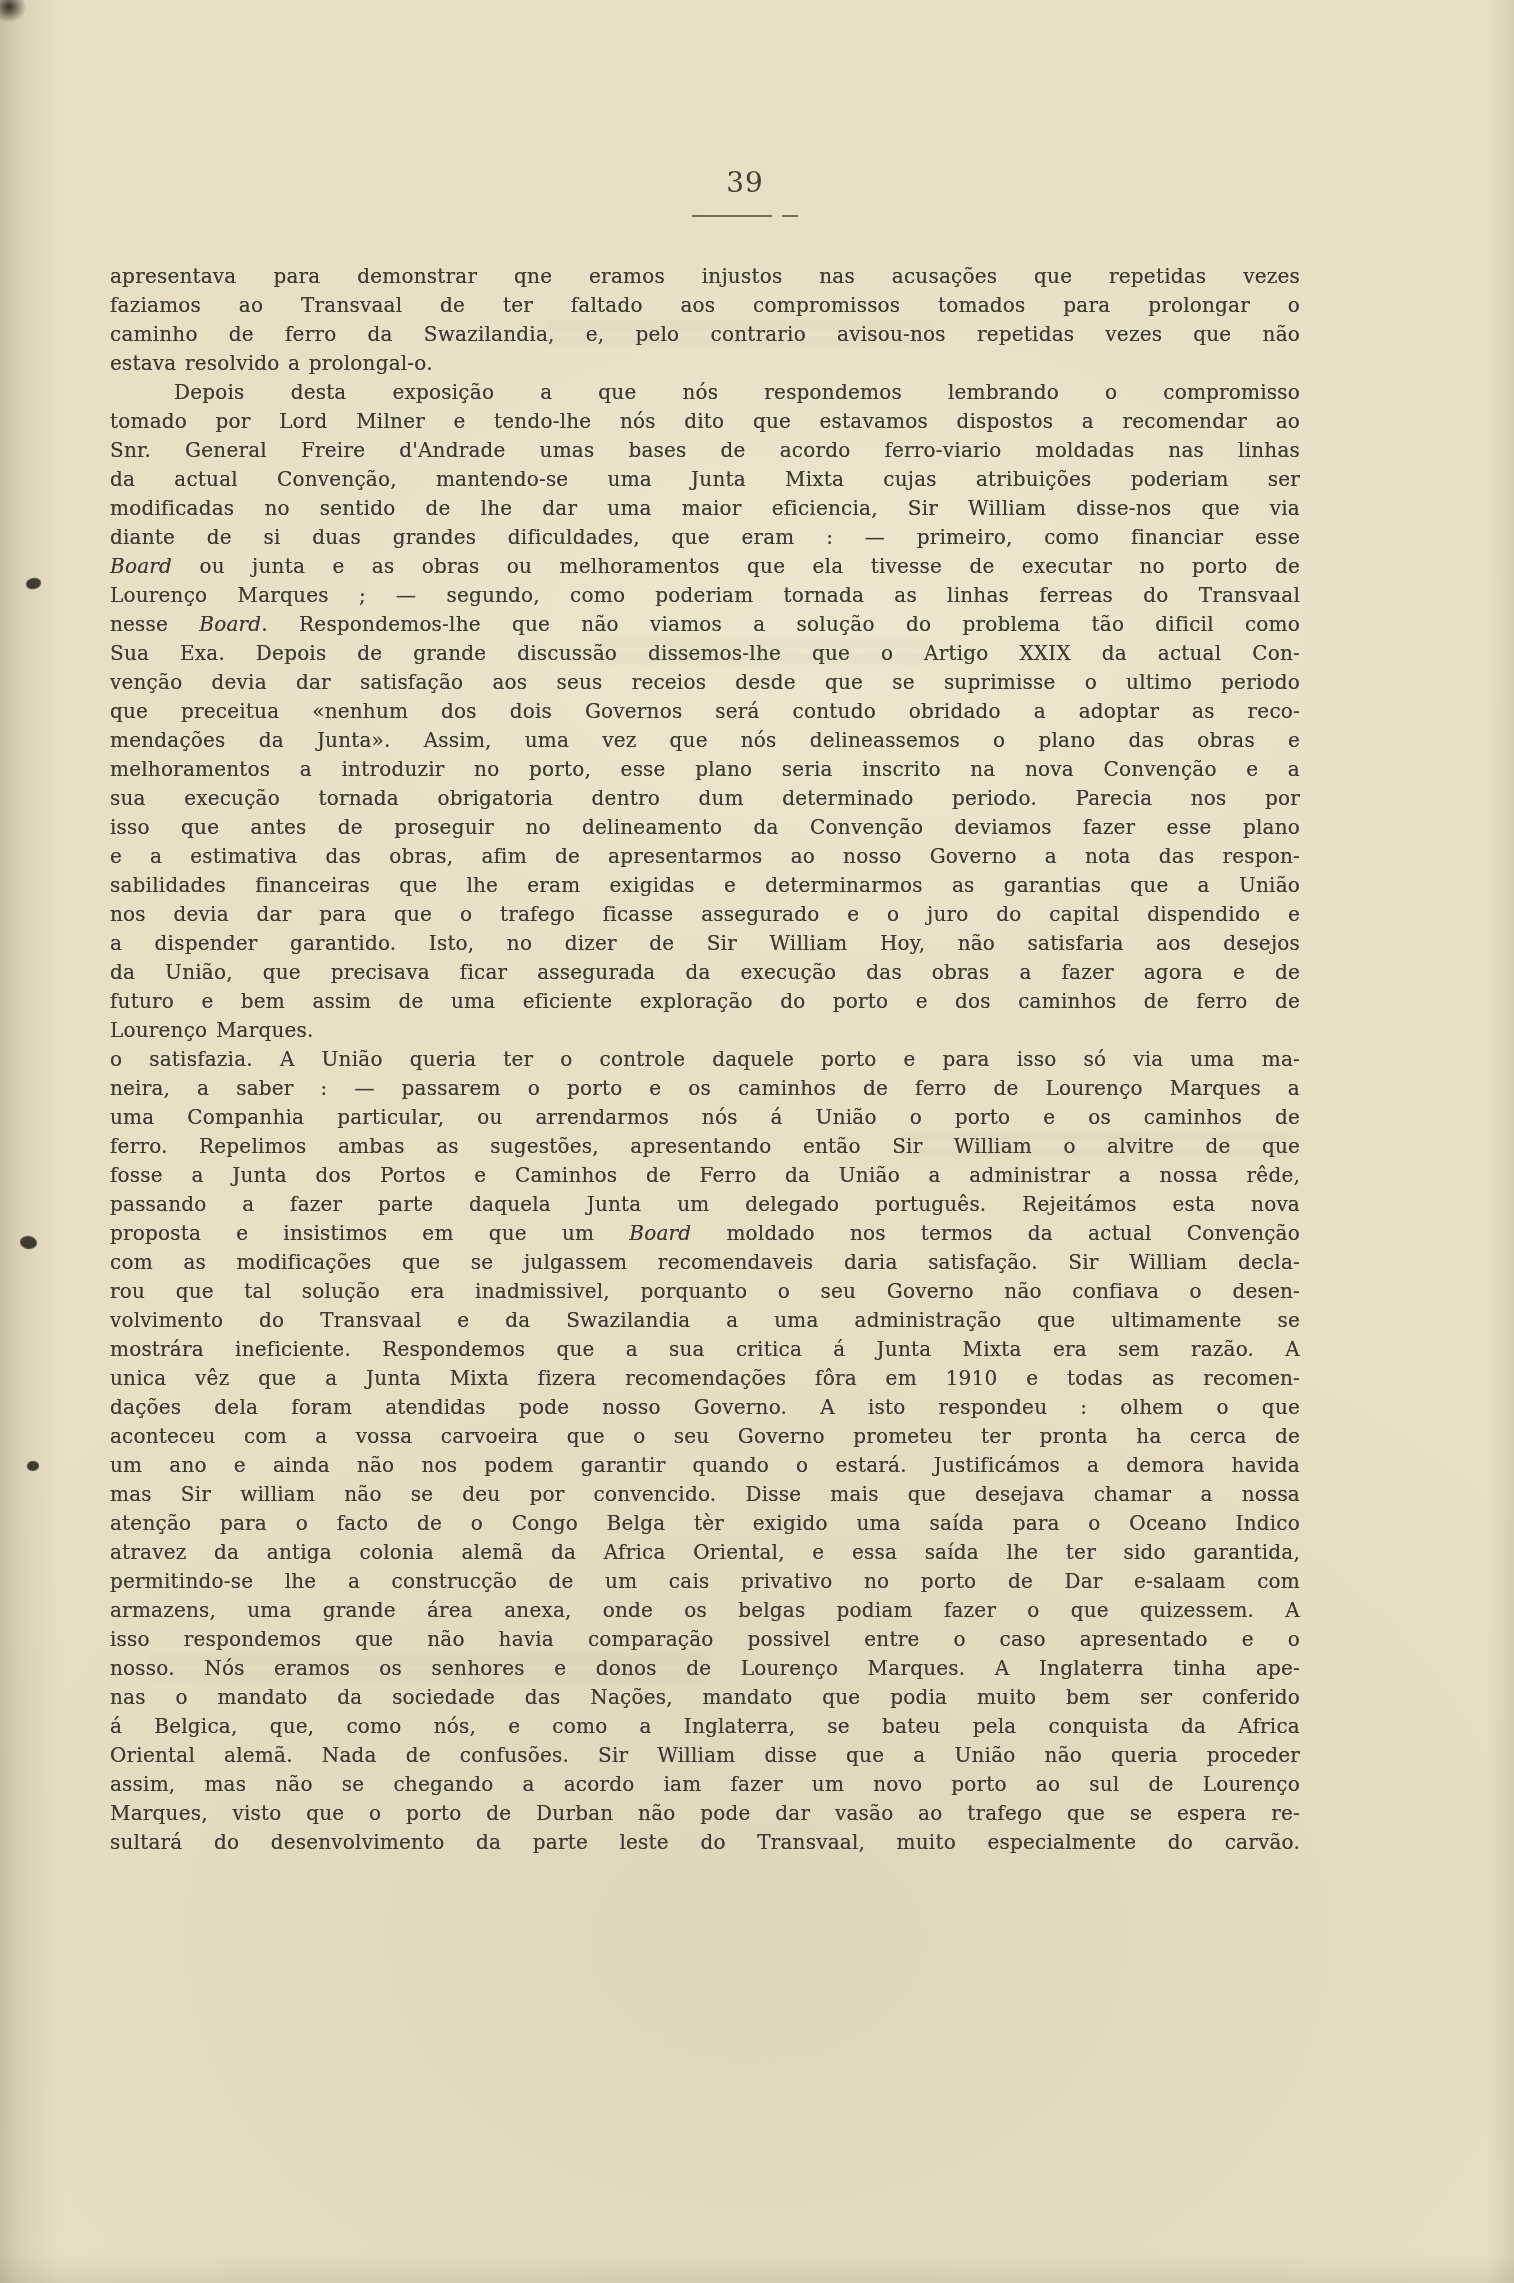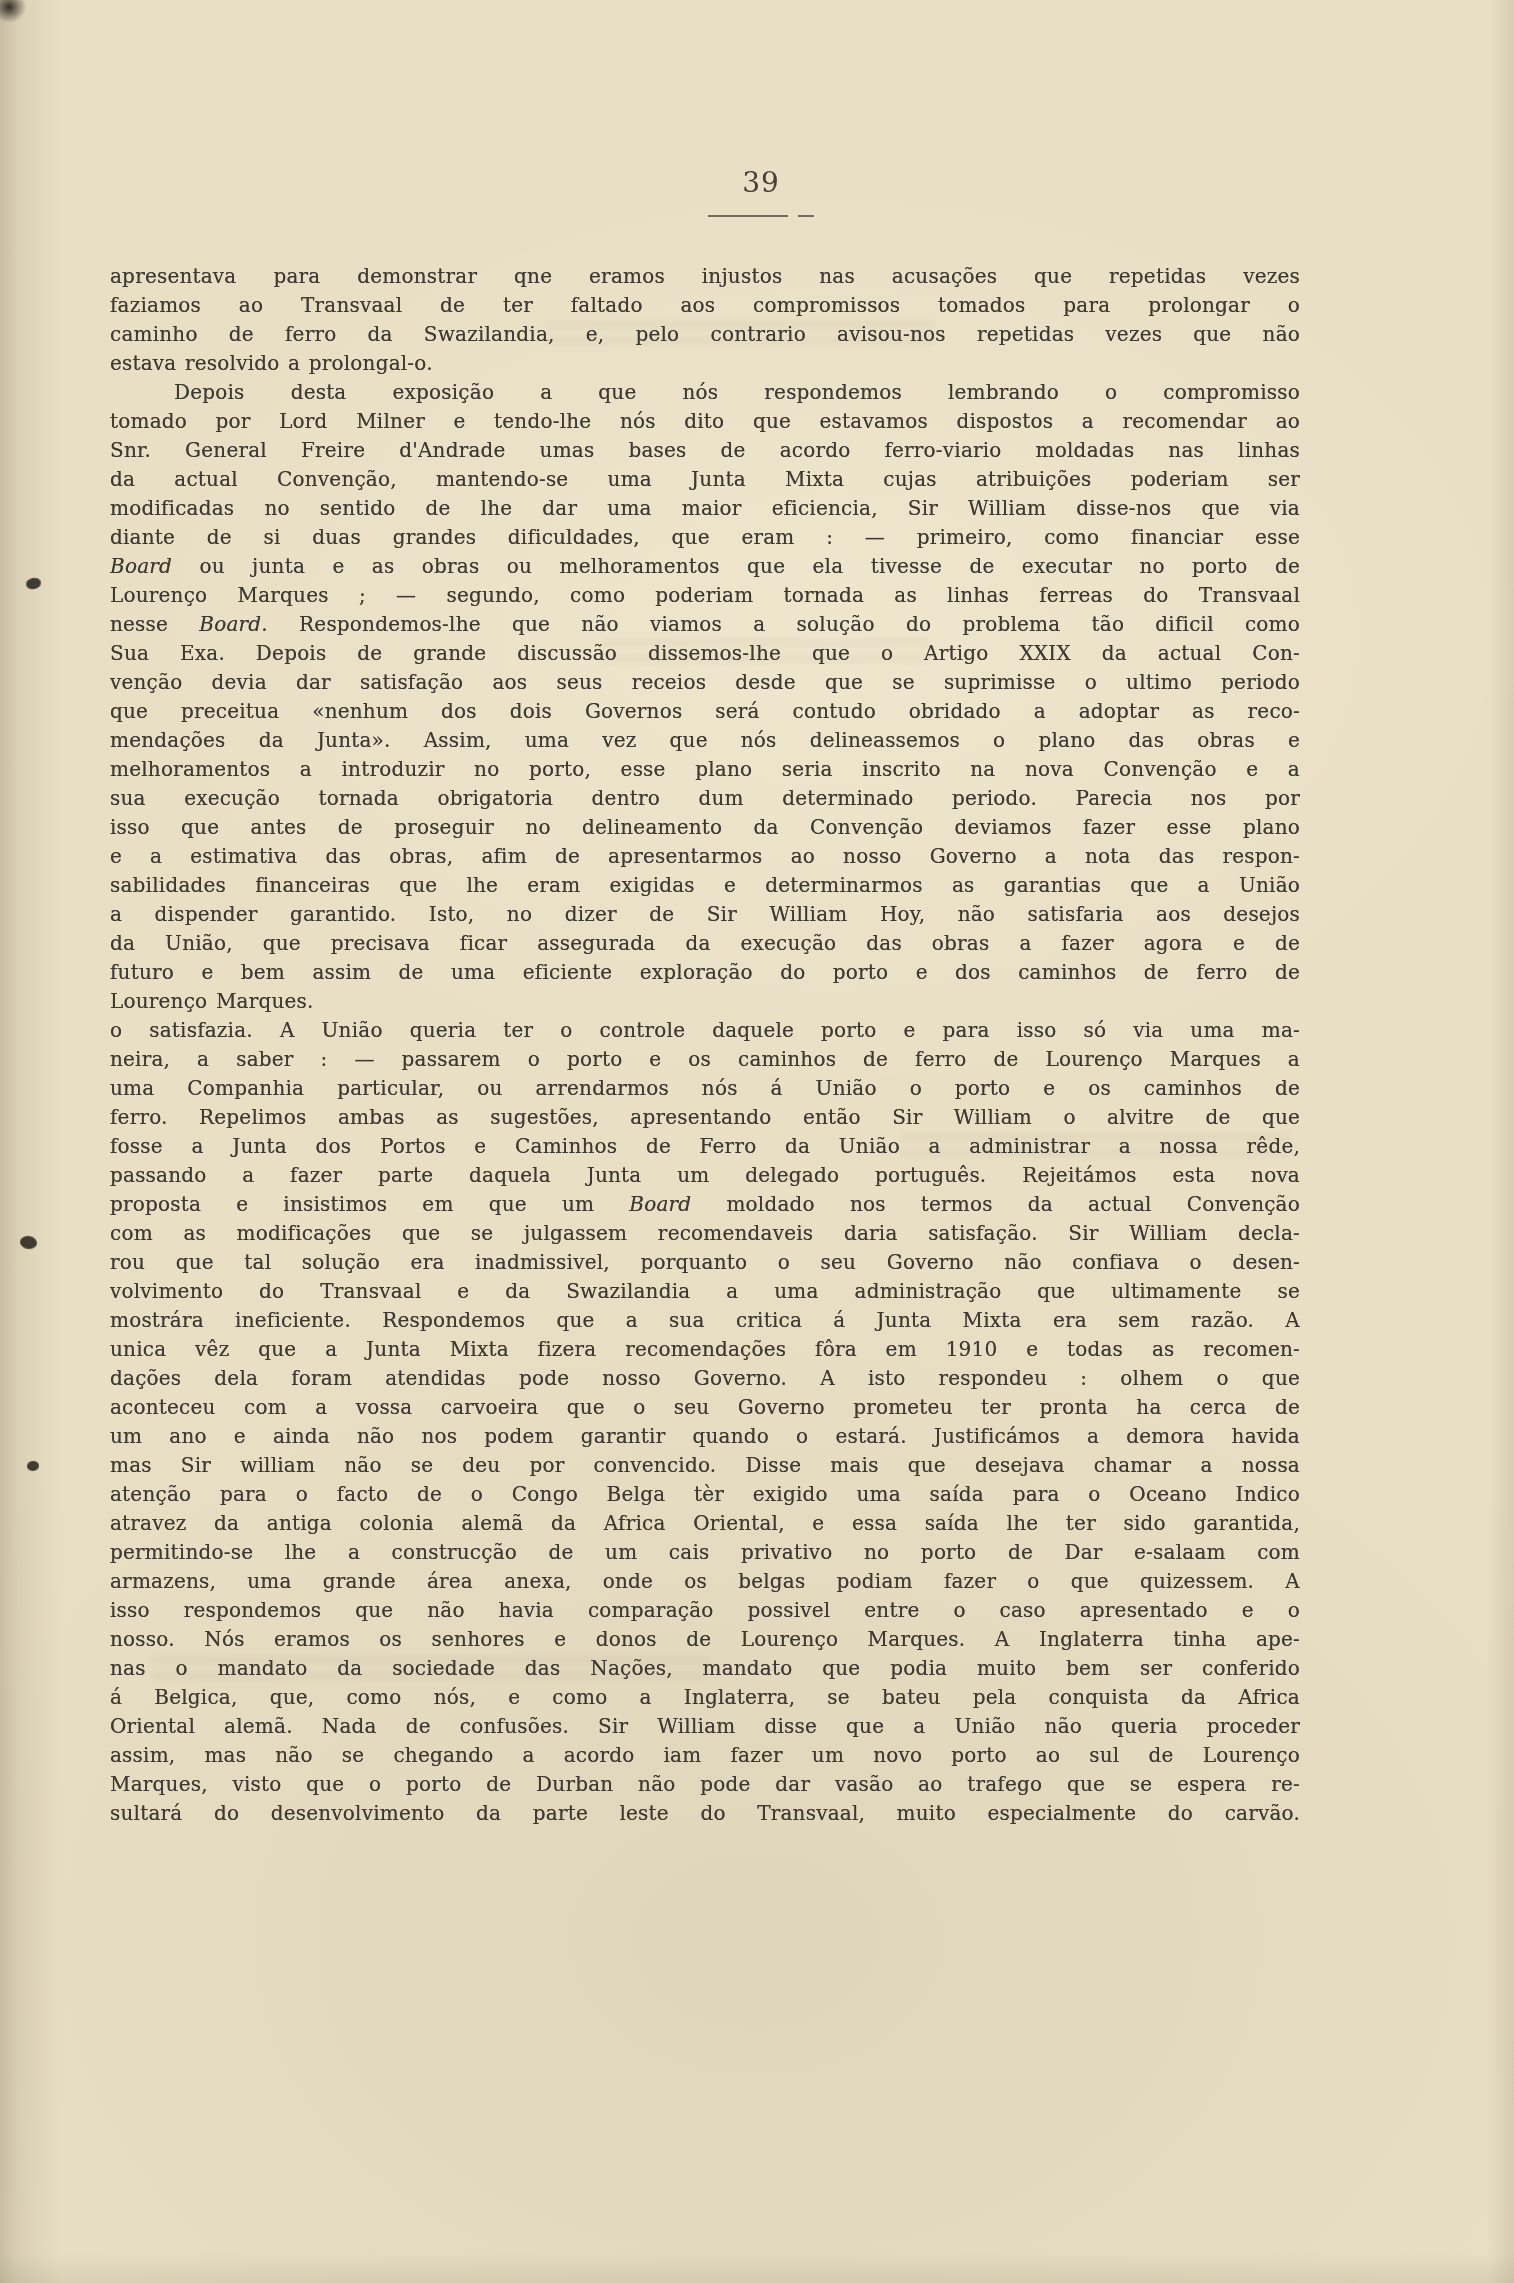--- a/index.html
+++ b/index.html
@@ -32,21 +32,21 @@
     position:absolute;background:repeating-linear-gradient(
       180deg, rgba(106,92,60,0.55) 0 10px, rgba(0,0,0,0) 10px 16px);
     opacity:0.07;filter:blur(2px);border-radius:6px;
   }
   #smudge-1{left:545px;top:320px;width:390px;height:26px;}
   #smudge-2{left:600px;top:638px;width:330px;height:26px;}
   #smudge-3{left:900px;top:1132px;width:390px;height:28px;}
   #smudge-4{left:150px;top:1655px;width:560px;height:26px;}
   #page-header{
     position:absolute;left:0;top:166px;width:1490px;
-    display:flex;flex-direction:column;align-items:center;margin-left:16px;
+    display:flex;flex-direction:column;align-items:center;
   }
   #page-number{
     font-size:28px;letter-spacing:1px;color:#45403600;
     color:#454036;
   }
   #page-number-rule{
     margin-top:16px;display:flex;gap:10px;align-items:center;
   }
   #page-number-rule .seg{height:2px;background:rgba(70,62,46,0.72);}
   #page-number-rule .seg.long{width:80px;}
@@ -106,20 +106,21 @@
         <div class="line"><span>nesse </span><span class="it">Board</span><span>. Respondemos-lhe que não viamos a solução do problema tão dificil como</span></div>
         <div class="line"><span>Sua Exa. Depois de grande discussão dissemos-lhe que o Artigo XXIX da actual Con-</span></div>
         <div class="line"><span>venção devia dar satisfação aos seus receios desde que se suprimisse o ultimo periodo</span></div>
         <div class="line"><span>que preceitua «nenhum dos dois Governos será contudo obridado a adoptar as reco-</span></div>
         <div class="line"><span>mendações da Junta». Assim, uma vez que nós delineassemos o plano das obras e</span></div>
         <div class="line"><span>melhoramentos a introduzir no porto, esse plano seria inscrito na nova Convenção e a</span></div>
         <div class="line"><span>sua execução tornada obrigatoria dentro dum determinado periodo. Parecia nos por</span></div>
         <div class="line"><span>isso que antes de proseguir no delineamento da Convenção deviamos fazer esse plano</span></div>
         <div class="line"><span>e a estimativa das obras, afim de apresentarmos ao nosso Governo a nota das respon-</span></div>
         <div class="line"><span>sabilidades financeiras que lhe eram exigidas e determinarmos as garantias que a União</span></div>
+        <div class="line"><span>nos devia dar para que o trafego ficasse assegurado e o juro do capital dispendido e</span></div>
         <div class="line"><span>a dispender garantido. Isto, no dizer de Sir William Hoy, não satisfaria aos desejos</span></div>
         <div class="line"><span>da União, que precisava ficar assegurada da execução das obras a fazer agora e de</span></div>
         <div class="line"><span>futuro e bem assim de uma eficiente exploração do porto e dos caminhos de ferro de</span></div>
         <div class="line short"><span>Lourenço Marques.</span></div>
       </div>
       <div class="para">
         <div class="line"><span>o satisfazia. A União queria ter o controle daquele porto e para isso só via uma ma-</span></div>
         <div class="line"><span>neira, a saber : — passarem o porto e os caminhos de ferro de Lourenço Marques a</span></div>
         <div class="line"><span>uma Companhia particular, ou arrendarmos nós á União o porto e os caminhos de</span></div>
         <div class="line"><span>ferro. Repelimos ambas as sugestões, apresentando então Sir William o alvitre de que</span></div>

